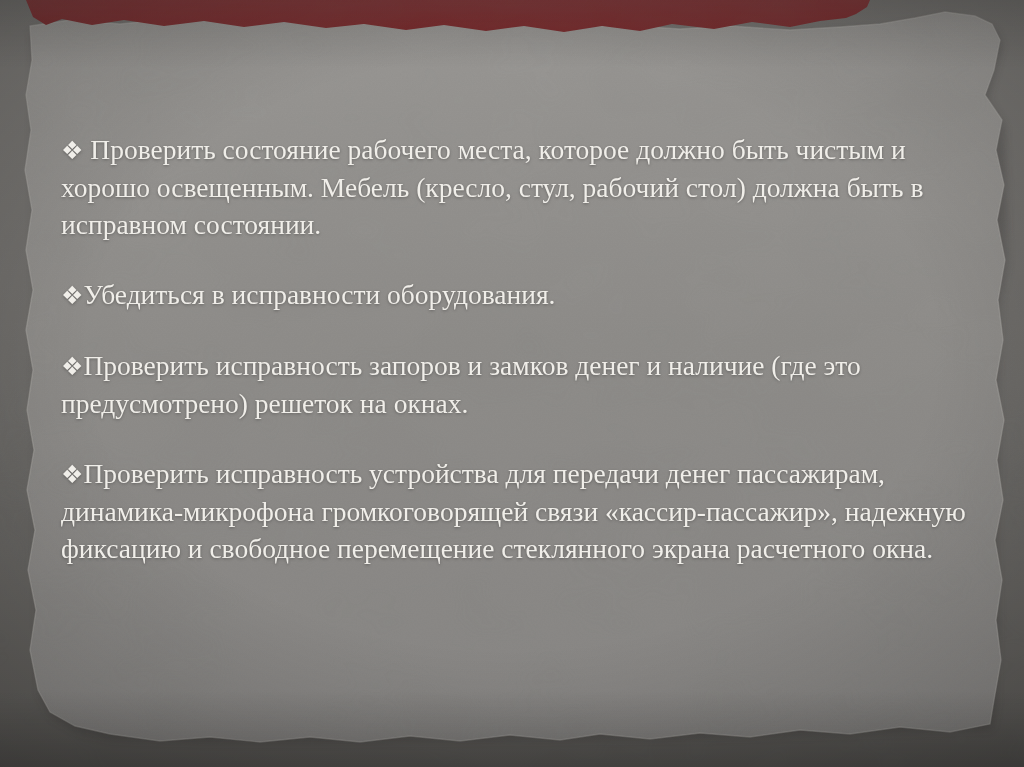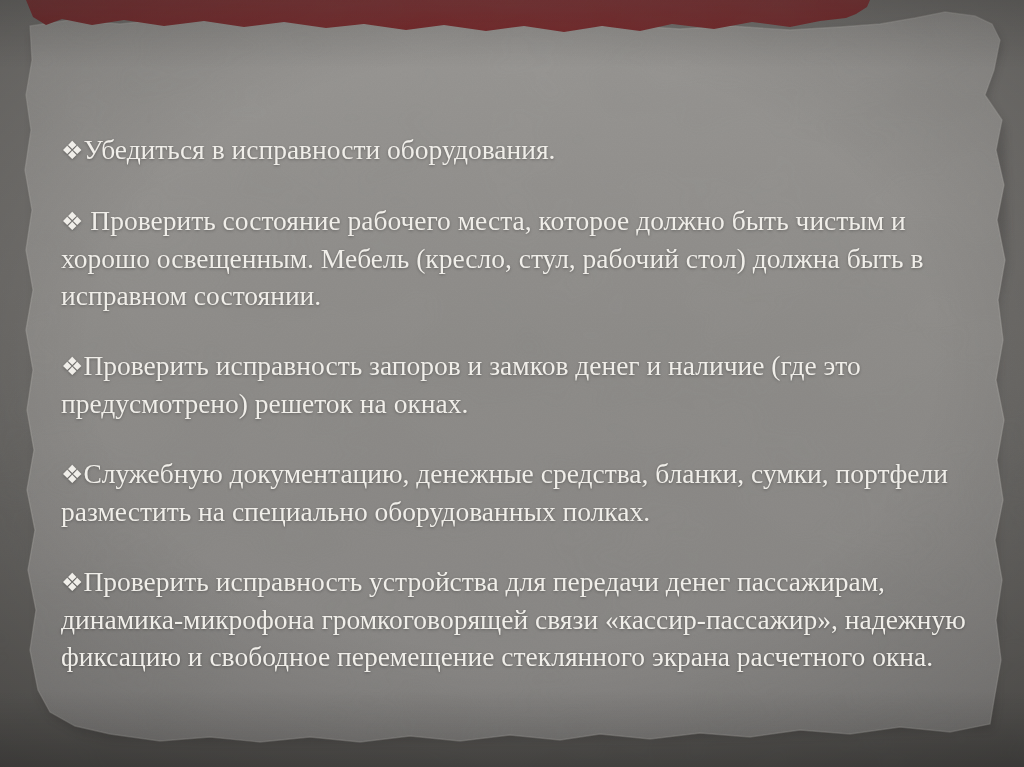--- a/index.html
+++ b/index.html
@@ -99,19 +99,18 @@
              L602,26 L564,32 L524,26 L486,31 L444,25 L406,30 L364,24 L326,28 L284,22 L244,27
              L204,21 L164,26 L124,20 L92,25 L62,19 L46,25 L33,17 Z"></path>
 
     <rect x="0" y="0" width="1024" height="767" filter="url(#mottle)" opacity="0.12"></rect>
     <rect x="0" y="0" width="1024" height="767" filter="url(#grain)" opacity="0.10"></rect>
   </svg>
 
   <div class="vignette"></div>
 
   <div class="bullet-list">
+    <p class="bullet-item"><span class="marker">❖</span><span> Проверить состояние рабочего места, которое должно быть чистым и хорошо освещенным. Мебель (кресло, стул, рабочий стол) должна быть в исправном состоянии.</span></p>
     <p class="bullet-item"><span class="marker">❖</span><span>Убедиться в исправности оборудования.</span></p>
-    <p class="bullet-item"><span class="marker">❖</span><span> Проверить состояние рабочего места, которое должно быть чистым и хорошо освещенным. Мебель (кресло, стул, рабочий стол) должна быть в исправном состоянии.</span></p>
     <p class="bullet-item"><span class="marker">❖</span><span>Проверить исправность запоров и замков денег и наличие (где это предусмотрено) решеток на окнах.</span></p>
-    <p class="bullet-item"><span class="marker">❖</span><span>Служебную документацию, денежные средства, бланки, сумки, портфели разместить на специально оборудованных полках.</span></p>
     <p class="bullet-item"><span class="marker">❖</span><span>Проверить исправность устройства для передачи денег пассажирам, динамика-микрофона громкоговорящей связи «кассир-пассажир», надежную фиксацию и свободное перемещение стеклянного экрана расчетного окна.</span></p>
   </div>
 </div>
 
 </body></html>

